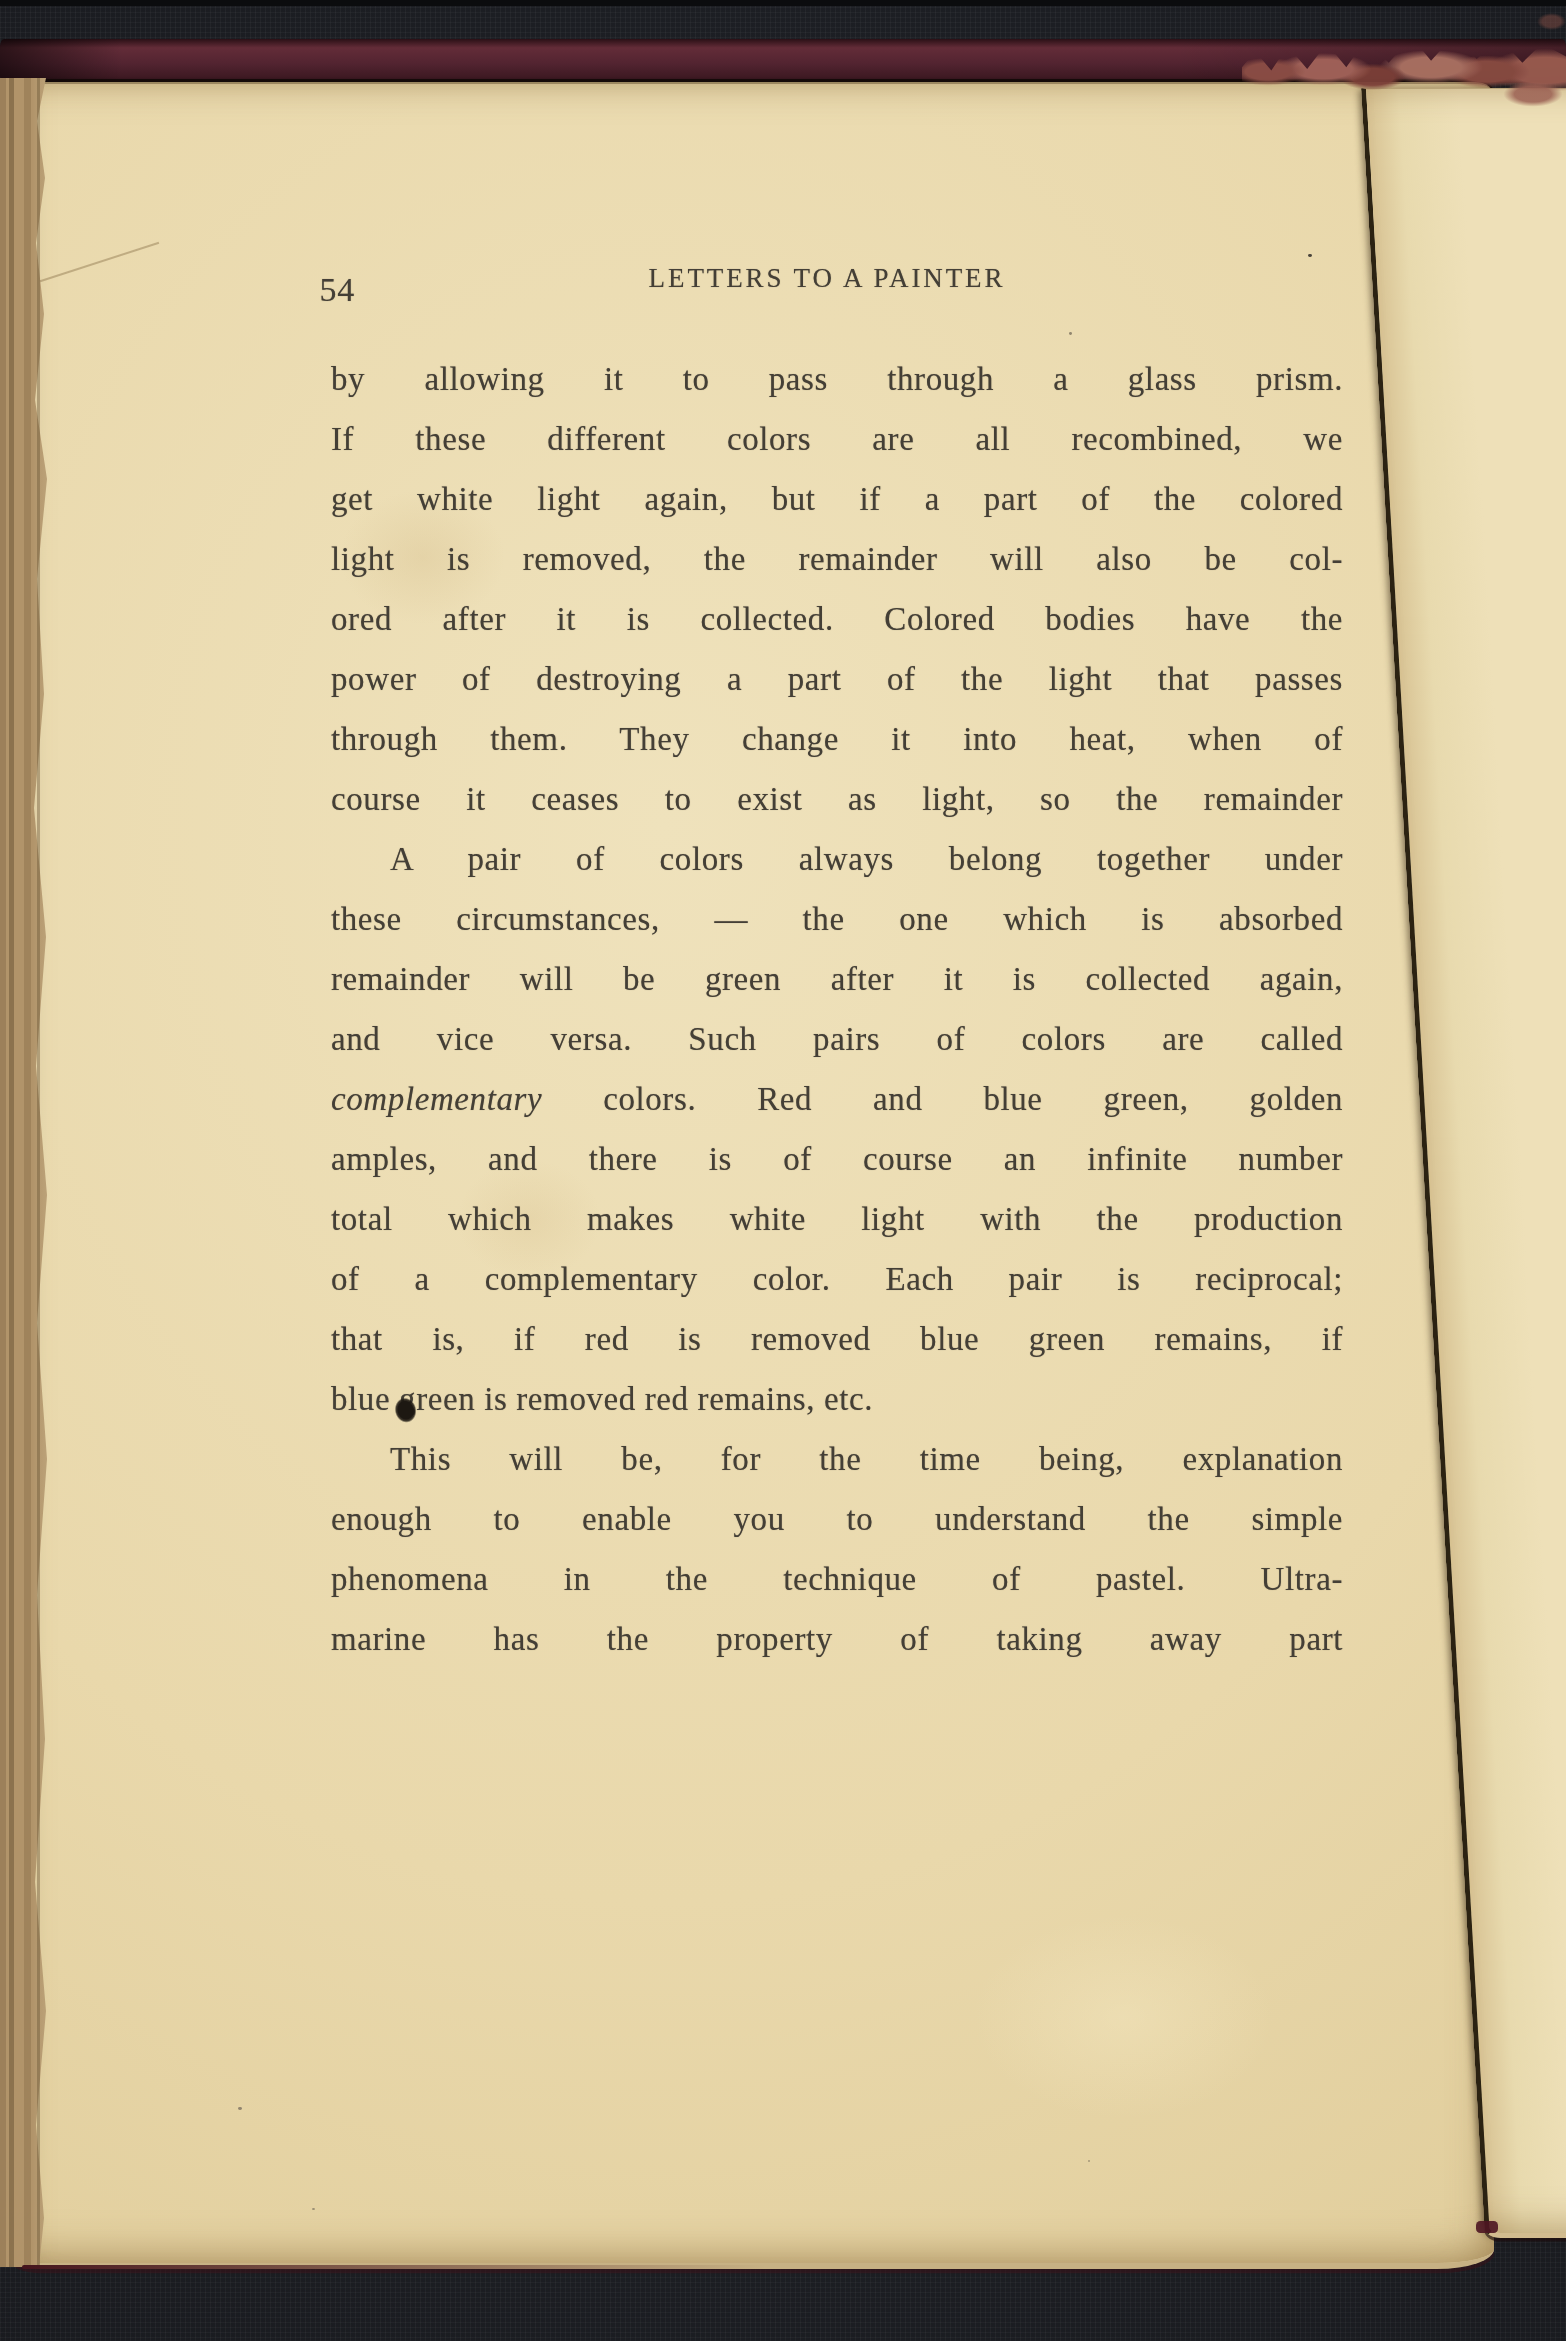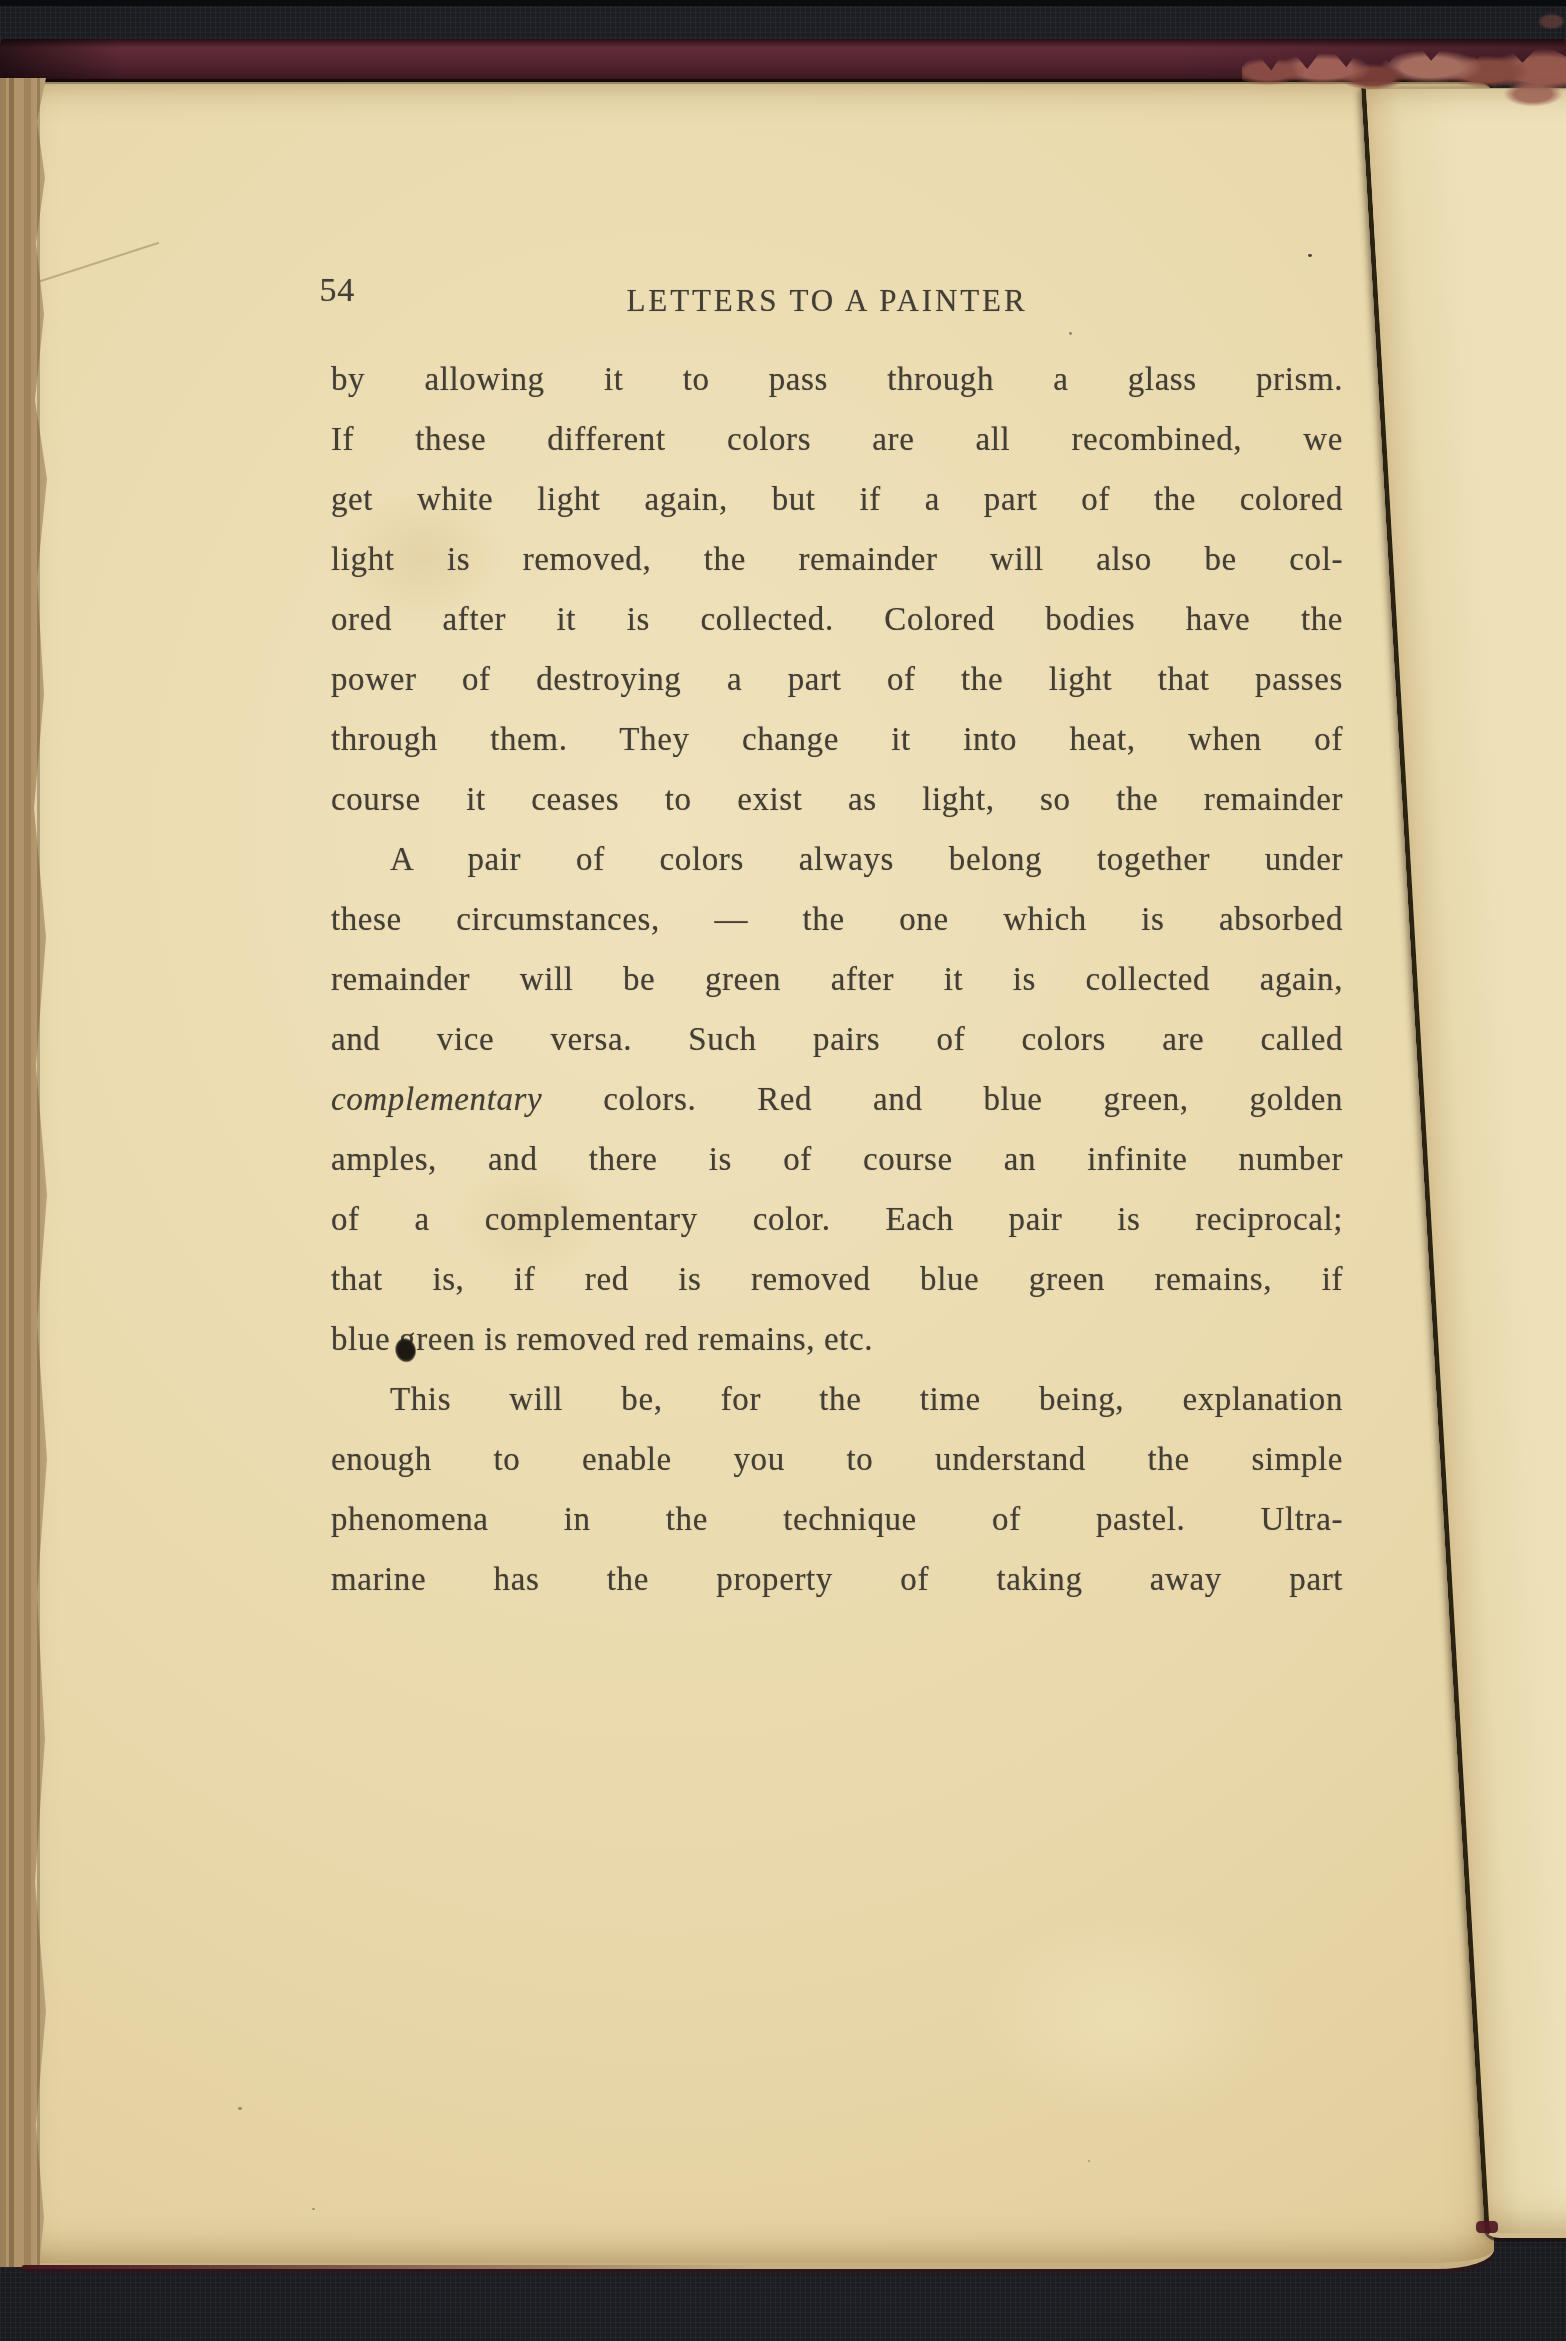--- a/index.html
+++ b/index.html
@@ -110,22 +110,22 @@
   .page-content{
     position:absolute; left:331px; top:255px; width:1012px; height:1675px; z-index:3;
     color:var(--ink,#443f36);
   }
   .page-header{position:absolute; left:0; top:0; width:100%; height:46px;}
   .page-number{
     position:absolute; left:-11.5px; top:10px; font-size:34px; letter-spacing:0.7px;
     text-shadow:0 0 0.9px rgba(64,58,48,.55);
   }
   .running-title{
-    position:absolute; left:calc(50% - 10px); top:22px; transform:translateX(-50%);
-    font-size:31px; letter-spacing:2.9px; white-space:nowrap;
+    position:absolute; left:calc(50% - 10px); top:2px; transform:translateX(-50%);
+    font-size:27px; letter-spacing:2.9px; white-space:nowrap;
     text-shadow:0 0 0.9px rgba(64,58,48,.55);
   }
   .text-lines{position:absolute; left:0; top:88px; width:100%;}
   .line{
     height:60px; line-height:60px; font-size:33px; letter-spacing:0.6px;
     text-align:justify; text-align-last:justify; white-space:nowrap;
     text-shadow:0 0 0.9px rgba(64,58,48,.5);
   }
   .line.last{text-align-last:left; white-space:normal;}
   .line.indent{text-indent:59px;}
@@ -182,20 +182,21 @@
         <div class="line"><span>ored after it is collected. Colored bodies have the</span></div>
         <div class="line"><span>power of destroying a part of the light that passes</span></div>
         <div class="line"><span>through them. They change it into heat, when of</span></div>
         <div class="line"><span>course it ceases to exist as light, so the remainder</span></div>
         <div class="line indent"><span>A pair of colors always belong together under</span></div>
         <div class="line"><span>these circumstances, — the one which is absorbed</span></div>
         <div class="line"><span>remainder will be green after it is collected again,</span></div>
         <div class="line"><span>and vice versa. Such pairs of colors are called</span></div>
         <div class="line"><span class="it">complementary</span><span> colors. Red and blue green, golden</span></div>
         <div class="line"><span>amples, and there is of course an infinite number</span></div>
+        <div class="line"><span>total which makes white light with the production</span></div>
         <div class="line"><span>of a complementary color. Each pair is reciprocal;</span></div>
         <div class="line"><span>that is, if red is removed blue green remains, if</span></div>
         <div class="line last"><span>blue </span><span class="blot">g</span><span>reen is removed red remains, etc.</span></div>
         <div class="line indent"><span>This will be, for the time being, explanation</span></div>
         <div class="line"><span>enough to enable you to understand the simple</span></div>
         <div class="line"><span>phenomena in the technique of pastel. Ultra-</span></div>
         <div class="line"><span>marine has the property of taking away part</span></div>
       </div>
   </div>
 

